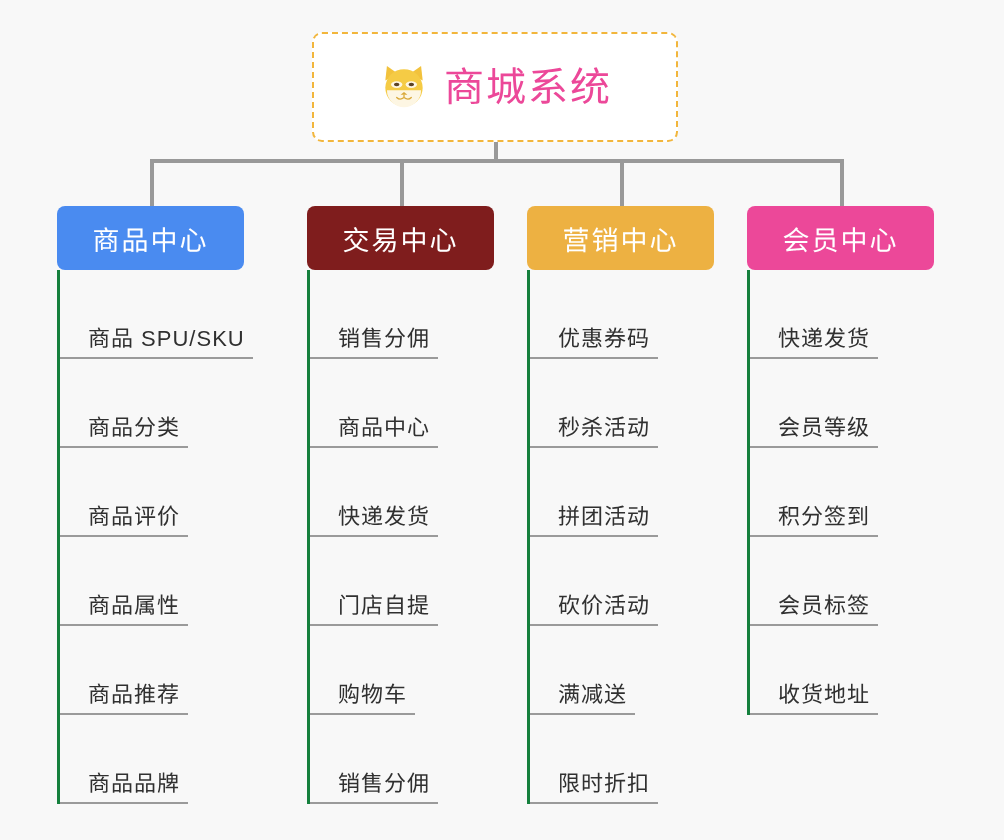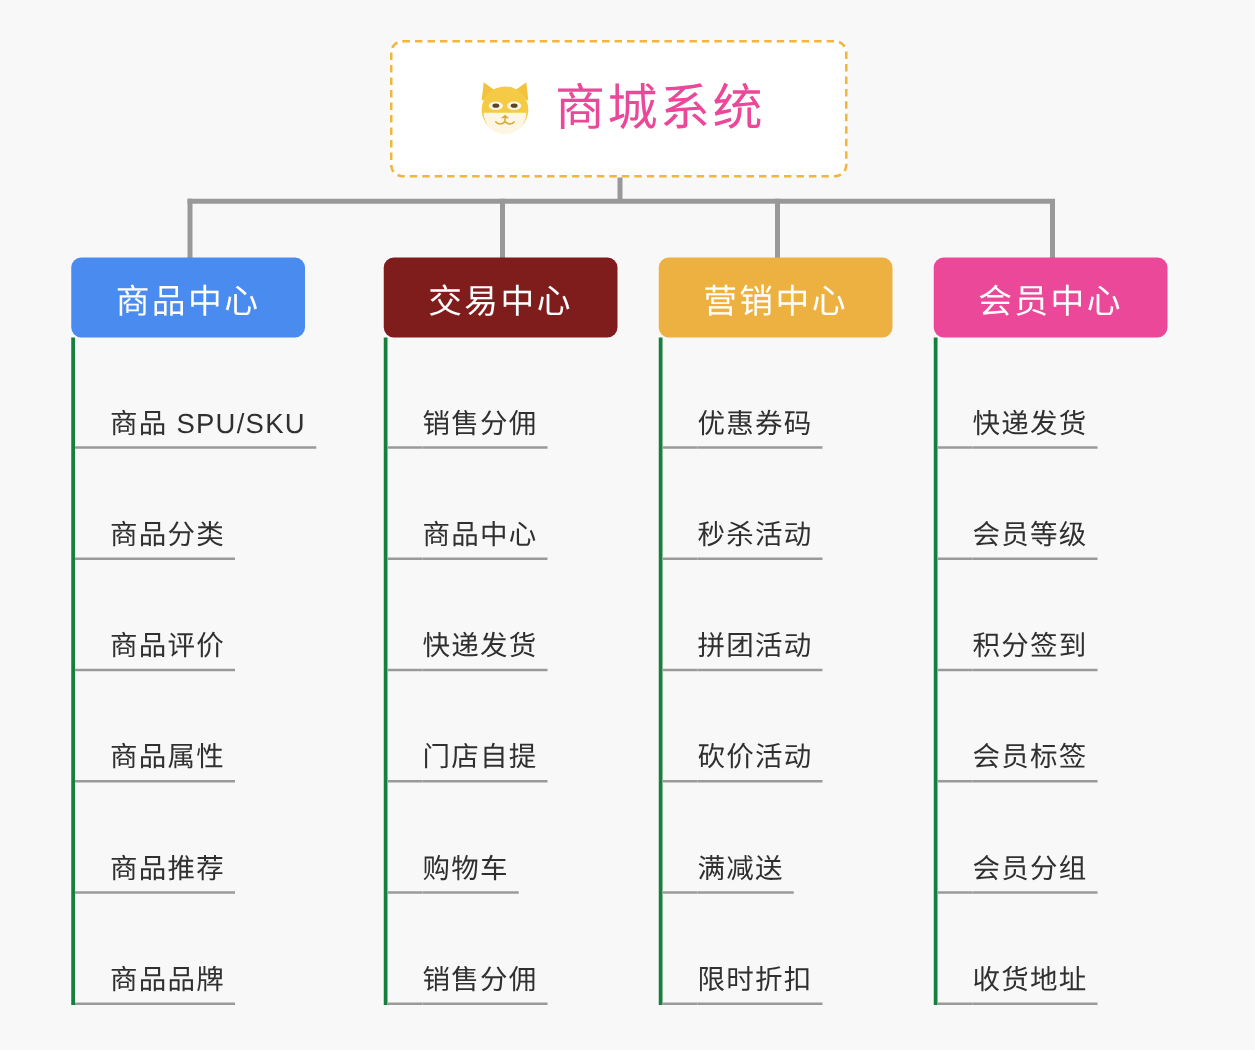--- a/index.html
+++ b/index.html
@@ -251,22 +251,19 @@
           <div class="leaf-item">
             <span class="leaf-label">会员等级</span>
           </div>
           <div class="leaf-item">
             <span class="leaf-label">积分签到</span>
           </div>
           <div class="leaf-item">
             <span class="leaf-label">会员标签</span>
           </div>
           <div class="leaf-item">
-            <span class="leaf-label">会员分组</span>
-          </div>
-          <div class="leaf-item">
             <span class="leaf-label">收货地址</span>
           </div>
         </div>
       </div>
     </div>
 
 </div>
 
 </body></html>

